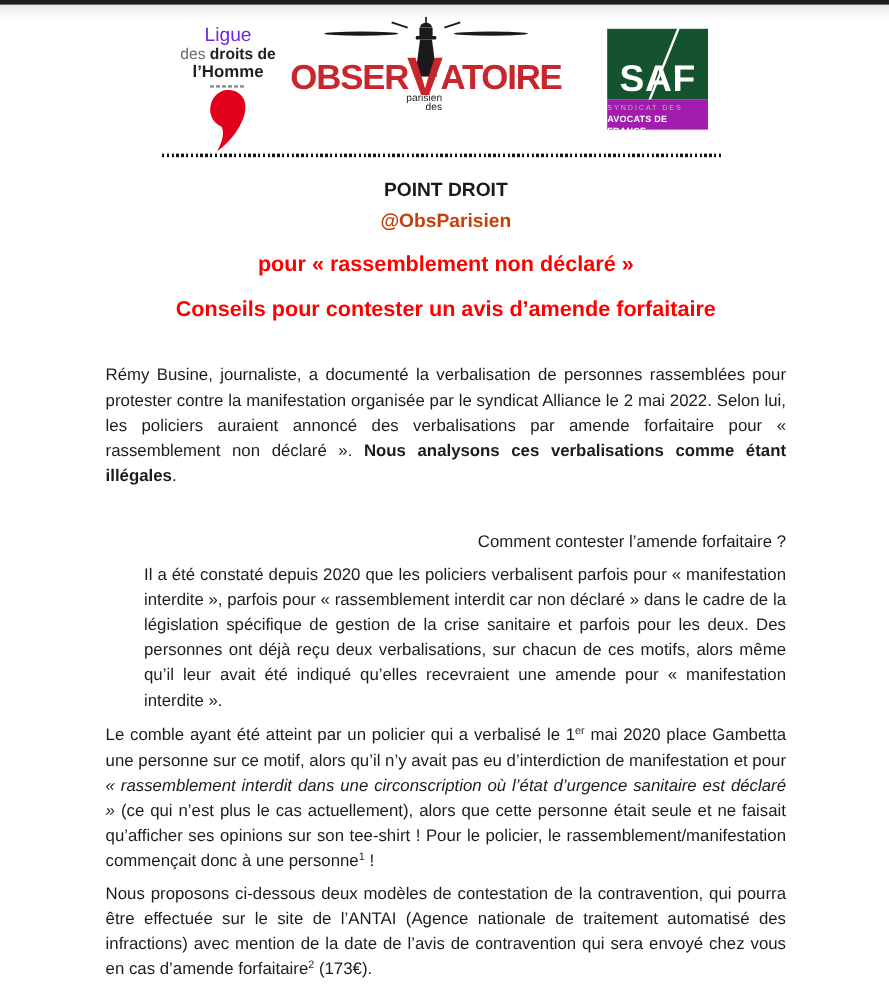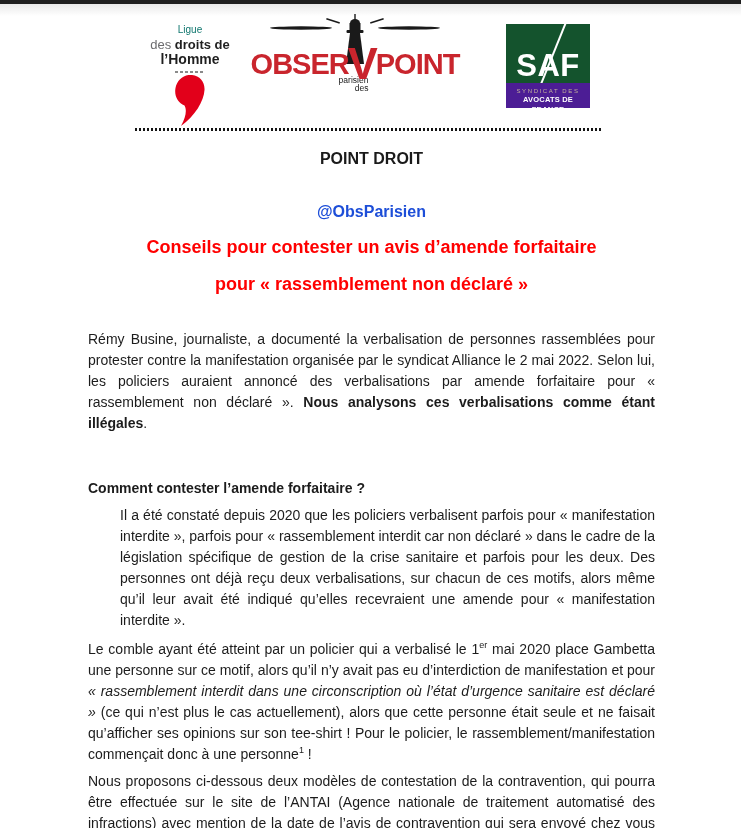--- a/index.html
+++ b/index.html
@@ -18,21 +18,21 @@
   .chrome-fade { position: absolute; top: 4px; left: 0; width: 100%; height: 12px;
     background: linear-gradient(to bottom, #e9e9e9, #ffffff); }
 
   
   .logos { position: absolute; top: 0; left: 0; width: 100%; height: 126px; }
 
   
   .ldh { position: absolute; left: 136px; top: 22px; width: 108px; text-align: center;
     color: #1f1f1f; line-height: 15px; }
   .ldh .g { color: #6b6b6e; font-weight: normal; }
-  .ldh-l1 { font-size: 10px; color: #0f766e; }
+  .ldh-l1 { font-size: 16px; color: #6d28d9; }
   .ldh-l2 { font-size: 13px; font-weight: bold; color: #1f1f1f; }
   .ldh-l3 { font-size: 14px; font-weight: bold; color: #1f1f1f; }
   .ldh-fine { width: 30px; height: 2px; margin: 4px auto 2px auto;
     background: repeating-linear-gradient(90deg, #8a8a8a 0 3px, transparent 3px 5px); }
   .ldh-comma { display: block; margin: 0 auto; }
 
   
   .obs { position: absolute; left: 240px; top: 14px; width: 230px; text-align: center; }
   .obs-lh { display: block; margin: 0 auto -15px auto; }
   .obs-word { font-weight: bold; color: #c9252d; font-size: 29px; letter-spacing: -1px;
@@ -44,36 +44,36 @@
   .obs-lib { font-size: 19px; font-weight: bold; color: #1a1a1a; letter-spacing: -0.7px;
     white-space: nowrap; }
 
   
   .saf { position: absolute; left: 506px; top: 24px; width: 84px; }
   .saf-square { position: relative; width: 84px; height: 59px; background: #14532d; overflow: hidden; }
   .saf-slash { position: absolute; left: 55%; top: -8%; width: 2px; height: 120%;
     background: #ffffff; transform: rotate(22deg); }
   .saf-acronym { position: absolute; bottom: 0px; width: 100%; text-align: center;
     color: #ffffff; font-size: 31px; font-weight: bold; letter-spacing: 0.5px; line-height: 34px; }
-  .saf-band { width: 84px; height: 25px; background: #4c1d95; text-align: center; padding-top: 4px; }
+  .saf-band { width: 84px; height: 25px; background: #a21caf; padding-top: 4px; }
   .saf-b1 { font-size: 6px; letter-spacing: 1.6px; color: #c2b29a; line-height: 8px; }
   .saf-b2 { font-size: 7.5px; font-weight: bold; letter-spacing: 0.2px; color: #ffffff; line-height: 10px; }
 
   
   .dotted { position: absolute; top: 128px; left: 135px; width: 468px; height: 3px;
     background: repeating-linear-gradient(90deg, #141414 0 2px, transparent 2px 4px); }
 
   
   main { position: absolute; top: 131px; left: 0; width: 741px; padding: 0 86px 0 88px; }
   .kicker { font-size: 16px; font-weight: bold; color: #1a1a1a; text-align: center; margin-top: 19px; }
-  .handle { font-size: 16px; font-weight: bold; color: #1d4ed8; text-align: center; margin-top: 35px; }
+  .handle { font-size: 16px; font-weight: bold; color: #c2410c; text-align: center; margin-top: 8px; }
   .title  { font-size: 18px; font-weight: bold; color: #ff0000; text-align: center; margin-top: 16px; }
   p.body { font-size: 14px; line-height: 21px; color: #1c1c1c; text-align: justify; }
   .p-intro   { margin-top: 34px; }
-  .center-head { font-size: 14px; line-height: 21px; color: #1c1c1c; text-align: left; margin-top: 44px; font-weight: bold; }
+  .center-head { font-size: 14px; line-height: 21px; color: #1c1c1c; text-align: right; margin-top: 34px; }
   .p-constat { margin-top: 6px; margin-left: 32px; }
   .p-comble  { margin-top: 8px; }
   .p-modeles { margin-top: 6px; }
   .b { font-weight: bold; }
   .i { font-style: italic; }
   sup { font-size: 9px; line-height: 0; vertical-align: super; }
 </style>
 </head>
 <body>
 
@@ -100,21 +100,21 @@
           <ellipse cx="139" cy="14" rx="31" ry="1.7"></ellipse>
           <rect x="56" y="6" width="14" height="1.6" transform="rotate(18 63 7)"></rect>
           <rect x="100" y="6" width="14" height="1.6" transform="rotate(-18 107 7)"></rect>
           <rect x="84.3" y="0" width="1.4" height="6"></rect>
           <path d="M80 9 a5 4 0 0 1 10 0 Z"></path>
           <rect x="79.5" y="9" width="11" height="7"></rect>
           <rect x="76.5" y="16" width="17" height="3" rx="1"></rect>
           <path d="M80 19 L90 19 L94 50 L76 50 Z"></path>
         </g>
       </svg>
-      <div class="obs-word"><span>OBSER</span><span class="bigv">V</span><span>POINT</span></div>
+      <div class="obs-word"><span>OBSER</span><span class="bigv">V</span><span>ATOIRE</span></div>
       <div class="obs-sub">
         <div class="obs-stack">
           <div>parisien</div>
           <div>des</div>
         </div>
       </div>
     </div>
 
     <div class="saf">
       <div class="saf-square">
@@ -127,22 +127,22 @@
       </div>
     </div>
 
   </header>
 
   <div class="dotted"></div>
 
   <main>
     <h1 class="kicker">POINT DROIT</h1>
     <h2 class="handle">@ObsParisien</h2>
+    <h2 class="title">pour « rassemblement non déclaré »</h2>
     <h2 class="title">Conseils pour contester un avis d’amende forfaitaire</h2>
-    <h2 class="title">pour « rassemblement non déclaré »</h2>
 
     <p class="body p-intro"><span>Rémy Busine, journaliste, a documenté la verbalisation de personnes rassemblées pour protester contre la manifestation organisée par le syndicat Alliance le 2 mai 2022. Selon lui, les policiers auraient annoncé des verbalisations par amende forfaitaire pour « rassemblement non déclaré ». </span><span class="b">Nous analysons ces verbalisations comme étant illégales</span><span>.</span></p>
 
     <p class="center-head">Comment contester l’amende forfaitaire ?</p>
 
     <p class="body p-constat"><span>Il a été constaté depuis 2020 que les policiers verbalisent parfois pour « manifestation interdite », parfois pour « rassemblement interdit car non déclaré » dans le cadre de la législation spécifique de gestion de la crise sanitaire et parfois pour les deux. Des personnes ont déjà reçu deux verbalisations, sur chacun de ces motifs, alors même qu’il leur avait été indiqué qu’elles recevraient une amende pour « manifestation interdite ».</span></p>
 
     <p class="body p-comble"><span>Le comble ayant été atteint par un policier qui a verbalisé le 1</span><sup>er</sup><span> mai 2020 place Gambetta une personne sur ce motif, alors qu’il n’y avait pas eu d’interdiction de manifestation et pour </span><span class="i">« rassemblement interdit dans une circonscription où l’état d’urgence sanitaire est déclaré »</span><span> (ce qui n’est plus le cas actuellement), alors que cette personne était seule et ne faisait qu’afficher ses opinions sur son tee-shirt ! Pour le policier, le rassemblement/manifestation commençait donc à une personne</span><sup>1</sup><span> !</span></p>
 
     <p class="body p-modeles"><span>Nous proposons ci-dessous deux modèles de contestation de la contravention, qui pourra être effectuée sur le site de l’ANTAI (Agence nationale de traitement automatisé des infractions) avec mention de la date de l’avis de contravention qui sera envoyé chez vous en cas d’amende forfaitaire</span><sup>2</sup><span> (173€).</span></p>

